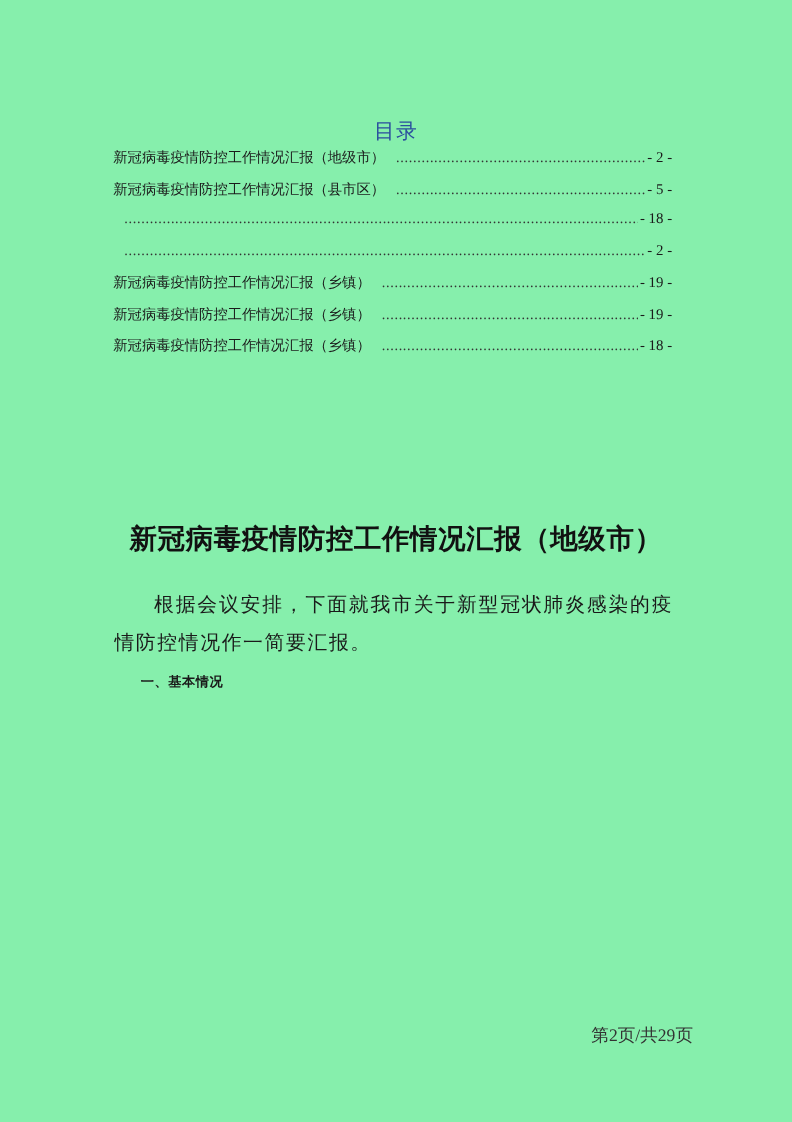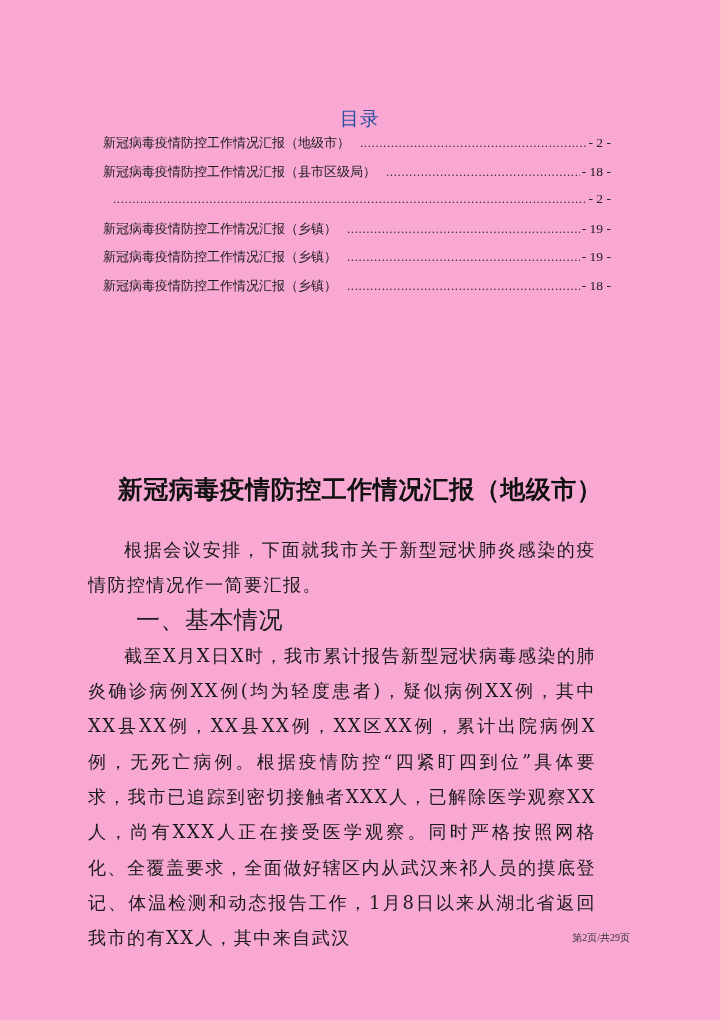--- a/index.html
+++ b/index.html
@@ -12,21 +12,21 @@
       height: 1020px;
       position: relative;
       overflow: hidden;
       color: #111111;
     }
     .page {
       position: absolute;
       left: 0; top: 0;
       width: 720px;
       height: 1020px;
-      background: #f9a8d4;
+      background: #86efac;
     }
     .toc-title {
       position: absolute;
       top: 106px;
       left: 0;
       width: 720px;
       text-align: center;
       font-family: "DejaVu Sans", sans-serif;
       font-size: 19px;
       color: #2b4f9e;
@@ -79,67 +79,71 @@
       width: 720px;
       text-align: center;
       font-family: "DejaVu Sans", sans-serif;
       font-size: 25px;
       color: #111;
       letter-spacing: 0.5px;
     }
     .body {
       position: absolute;
       top: 532px;
-      left: 88px;
+      left: 104px;
       width: 508px;
       font-family: "DejaVu Serif", serif;
       font-size: 18px;
       line-height: 35.3px;
       color: #1a1a1a;
       text-align: justify;
       text-justify: inter-character;
       letter-spacing: 1.5px;
     }
     .body p {
       margin: 0;
       text-indent: 2em;
     }
     .body h2 {
       margin: 0;
       font-family: "DejaVu Sans", sans-serif;
-      font-weight: normal;
-      font-size: 24px;
+      font-weight: bold;
+      font-size: 12px;
       line-height: 35.3px;
       text-indent: 2em;
       letter-spacing: 0.5px;
     }
     .footer {
       position: absolute;
       top: 931px;
       right: 90px;
       font-family: "Liberation Serif", serif;
-      font-size: 10px;
+      font-size: 16px;
       color: #333;
     }
   </style>
 </head>
 <body>
 
 <div class="page">
 
   <div class="toc-title" style="color: rgb(43, 79, 158);">目录</div>
 
   <ul class="toc-list">
     <li class="toc-entry">
       <span class="toc-text">新冠病毒疫情防控工作情况汇报（地级市）</span>
       <span class="toc-dots"></span>
       <span class="toc-page">- 2 -</span>
     </li>
     <li class="toc-entry">
-      <span class="toc-text">新冠病毒疫情防控工作情况汇报（县市区级局）</span>
+      <span class="toc-text">新冠病毒疫情防控工作情况汇报（县市区）</span>
+      <span class="toc-dots"></span>
+      <span class="toc-page">- 5 -</span>
+    </li>
+    <li class="toc-entry">
       <span class="toc-dots"></span>
       <span class="toc-page">- 18 -</span>
     </li>
     <li class="toc-entry">
       <span class="toc-dots"></span>
       <span class="toc-page">- 2 -</span>
     </li>
     <li class="toc-entry">
       <span class="toc-text">新冠病毒疫情防控工作情况汇报（乡镇）</span>
       <span class="toc-dots"></span>
@@ -155,18 +159,17 @@
       <span class="toc-dots"></span>
       <span class="toc-page">- 18 -</span>
     </li>
   </ul>
 
   <h1 class="doc-heading">新冠病毒疫情防控工作情况汇报（地级市）</h1>
 
   <div class="body">
     <p>根据会议安排，下面就我市关于新型冠状肺炎感染的疫情防控情况作一简要汇报。</p>
     <h2>一、基本情况</h2>
-    <p>截至X月X日X时，我市累计报告新型冠状病毒感染的肺炎确诊病例XX例(均为轻度患者)，疑似病例XX例，其中XX县XX例，XX县XX例，XX区XX例，累计出院病例X例，无死亡病例。根据疫情防控“四紧盯四到位”具体要求，我市已追踪到密切接触者XXX人，已解除医学观察XX人，尚有XXX人正在接受医学观察。同时严格按照网格化、全覆盖要求，全面做好辖区内从武汉来祁人员的摸底登记、体温检测和动态报告工作，1月8日以来从湖北省返回我市的有XX人，其中来自武汉</p>
   </div>
 
   <div class="footer">第2页/共29页</div>
 
 </div>
 
 </body></html>

